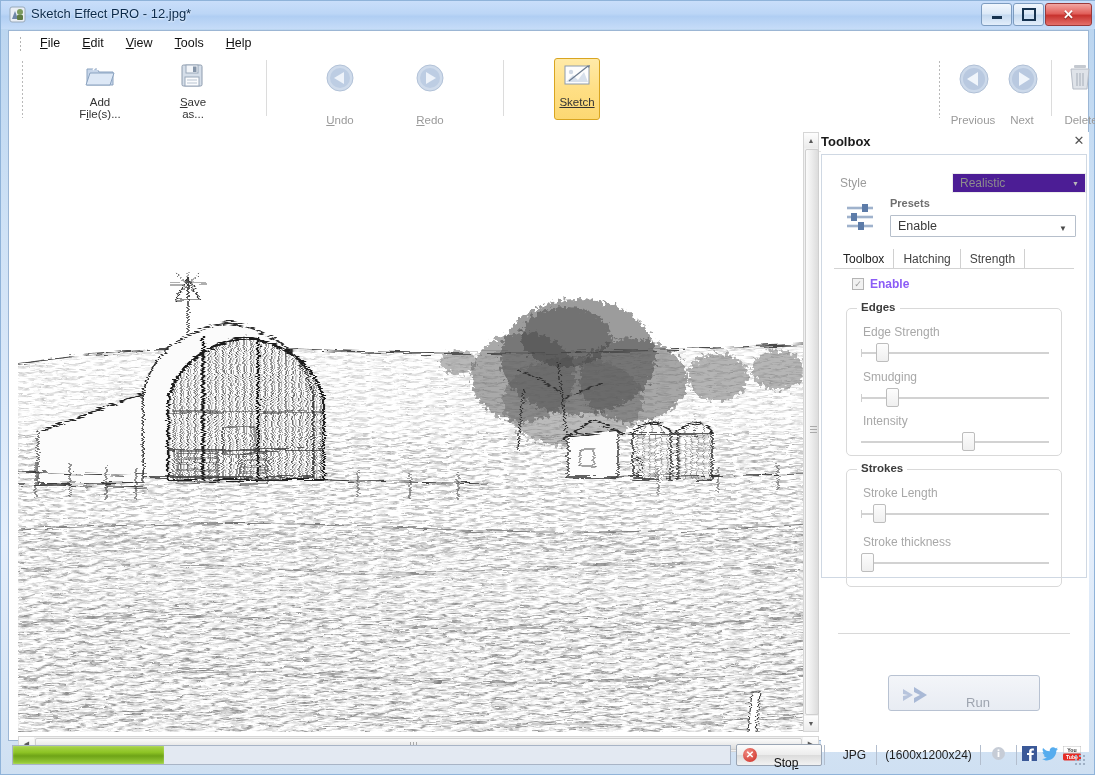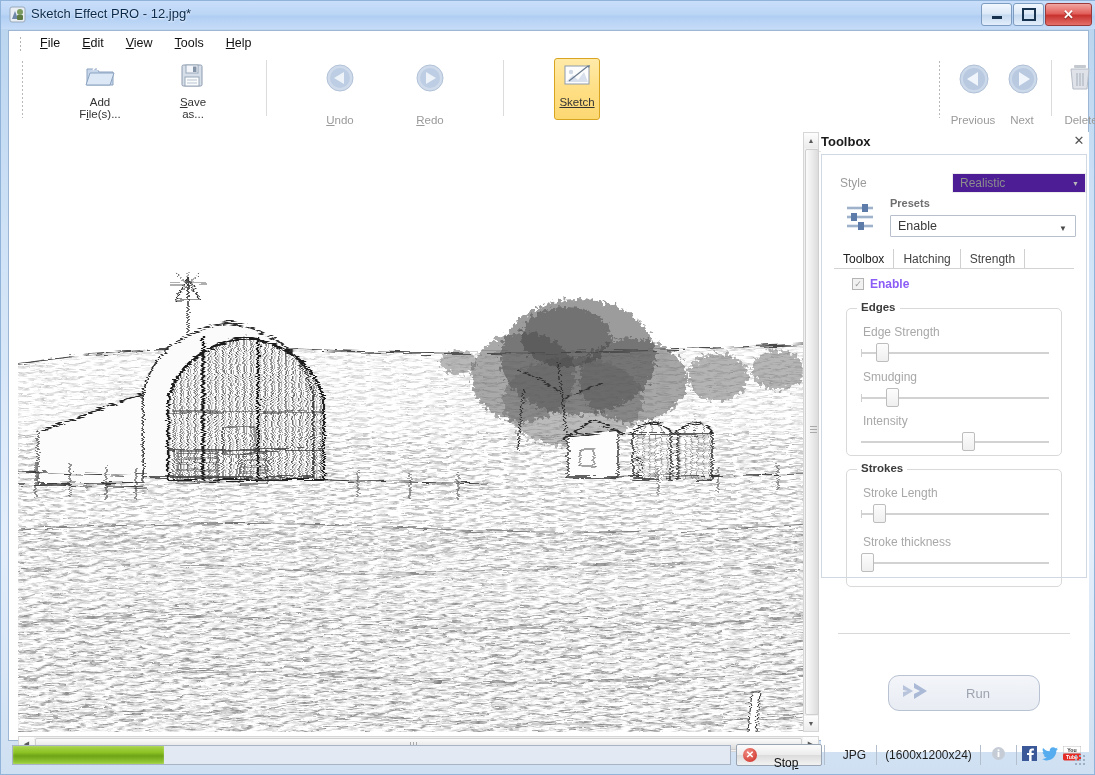--- a/index.html
+++ b/index.html
@@ -222,22 +222,22 @@
   .slider .knob{
     position:absolute;top:0;width:13px;height:19px;margin-top:-2px;
     background:linear-gradient(180deg,#fdfdfd,#efefef);
     border:1px solid #bdbdbd;border-radius:2px;box-sizing:border-box;
   }
 
   .tbx-hr{position:absolute;left:16px;top:478px;width:232px;height:1px;background:#d8d8d8;}
   .run-btn{
     position:absolute;left:66px;top:520px;width:152px;height:36px;
     background:linear-gradient(180deg,#f3f5f9 0%,#e8ecf3 100%);
-    border:1px solid #b8c2d2;border-radius:11px;box-sizing:border-box;
-    display:flex;align-items:center;cursor:default;
+    border:1px solid #b8c2d2;border-radius:3px;box-sizing:border-box;
+    display:flex;align-items:flex-end;cursor:default;
   }
   .run-btn .rico{margin-left:12px;}
   .run-btn .rlabel{
     flex:1;text-align:center;font-size:13px;color:#9ea4af;margin-right:18px;
   }
 
   
   .statusbar{
     position:absolute;left:7px;top:741px;width:1081px;height:27px;
     box-sizing:border-box;display:flex;align-items:center;

